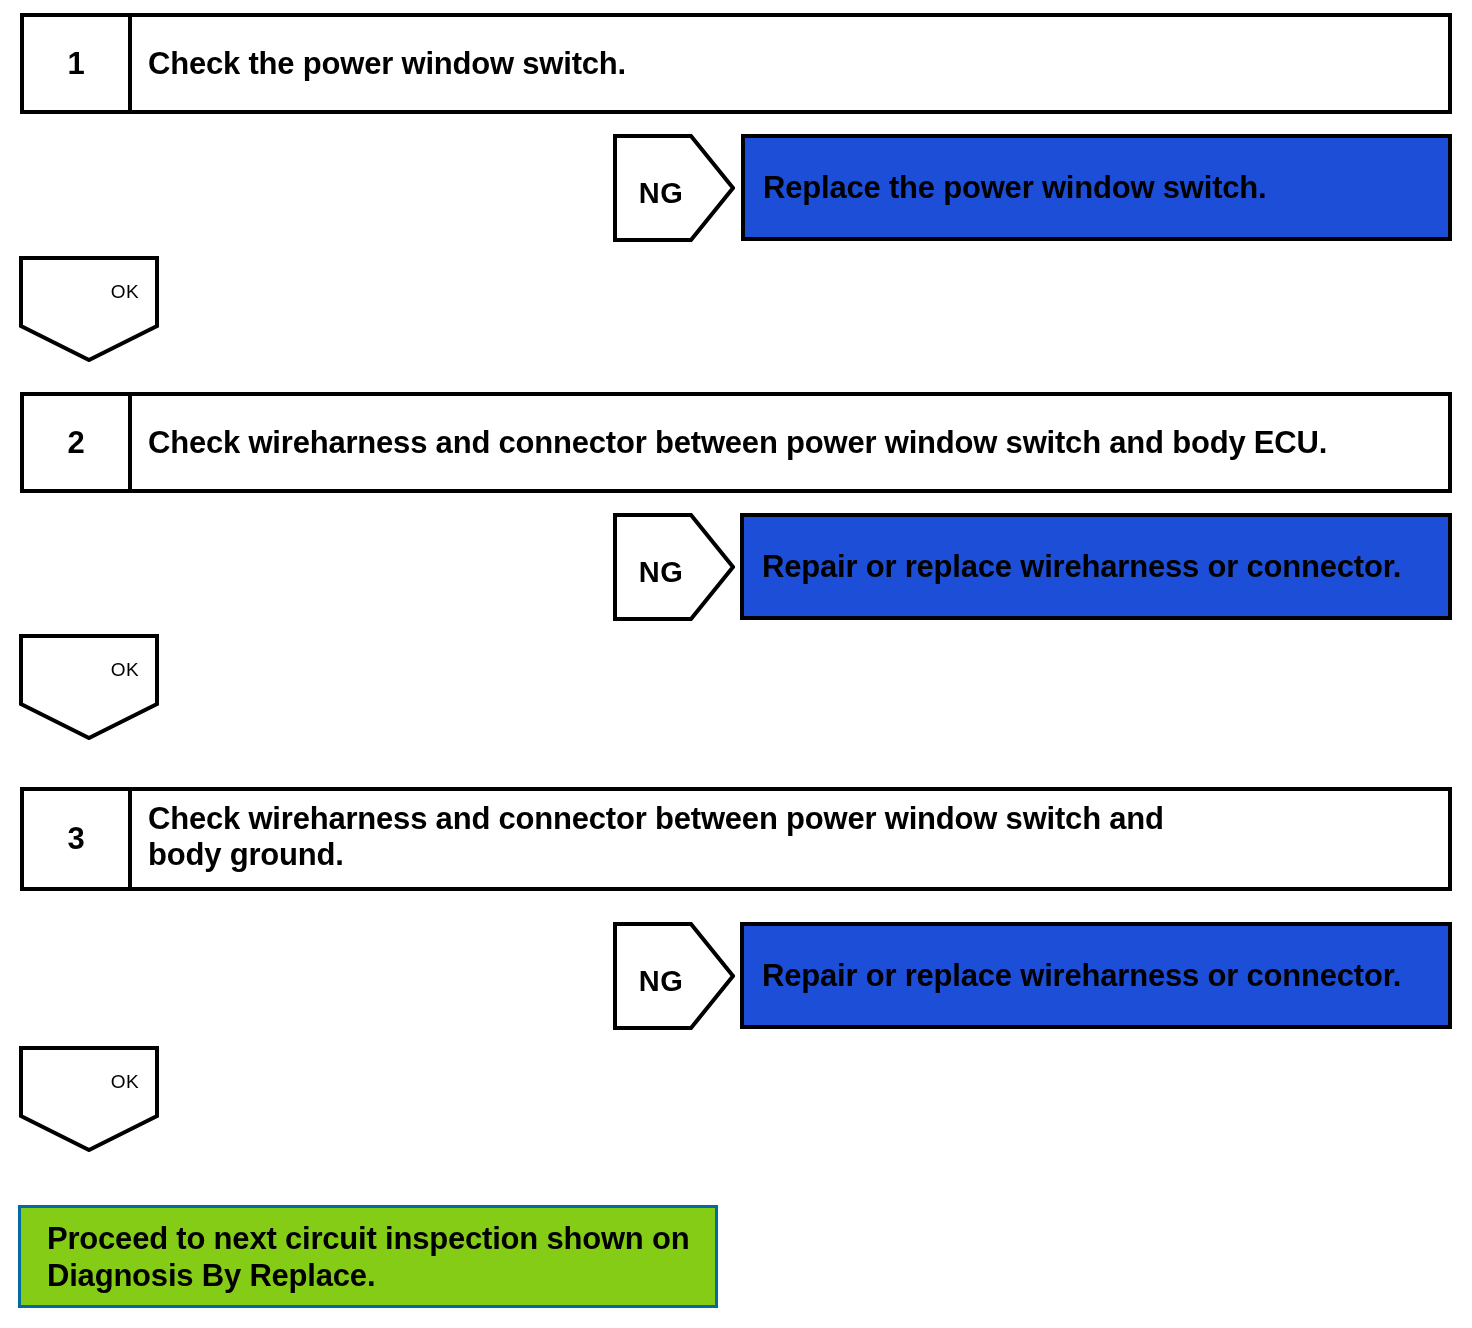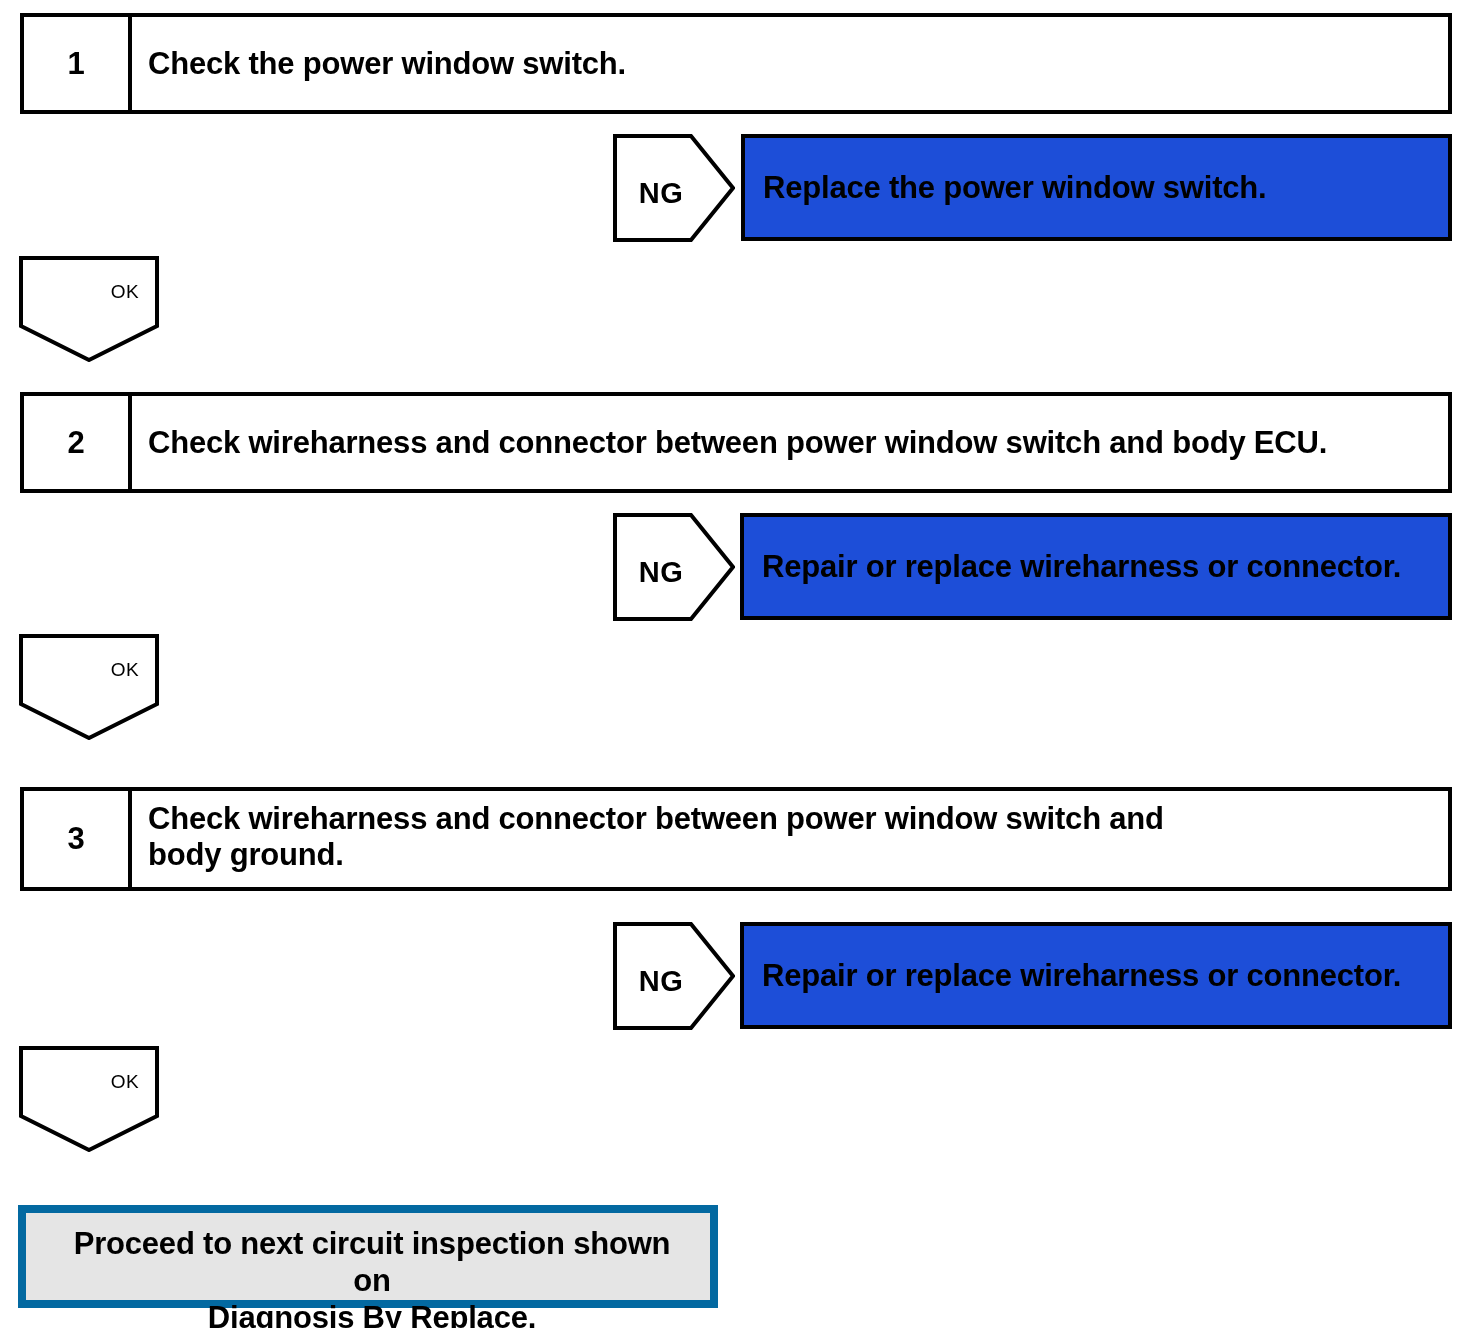--- a/index.html
+++ b/index.html
@@ -118,28 +118,27 @@
     font-size: 19px;
     font-weight: normal;
     letter-spacing: 0.5px;
     margin-left: 36px;
   }
 
   
   .final-box {
     position: absolute;
     box-sizing: border-box;
-    border: 8px solid #0369a1;
-    background: #e5e5e5;
+    border: 3px solid #0369a1;
+    background: #84cc16;
     padding: 12px 18px 0 26px;
     font-size: 31px;
     font-weight: bold;
     line-height: 1.2;
     letter-spacing: -0.2px;
-    text-align: center;
   }
 </style>
 </head>
 <body>
 
 <div id="canvas">
 
   <div class="step-box" style="left:20px; top:13px; width:1432px; height:101px;">
     <div class="step-num">1</div>
     <div class="step-text">Check the power window switch.</div>

